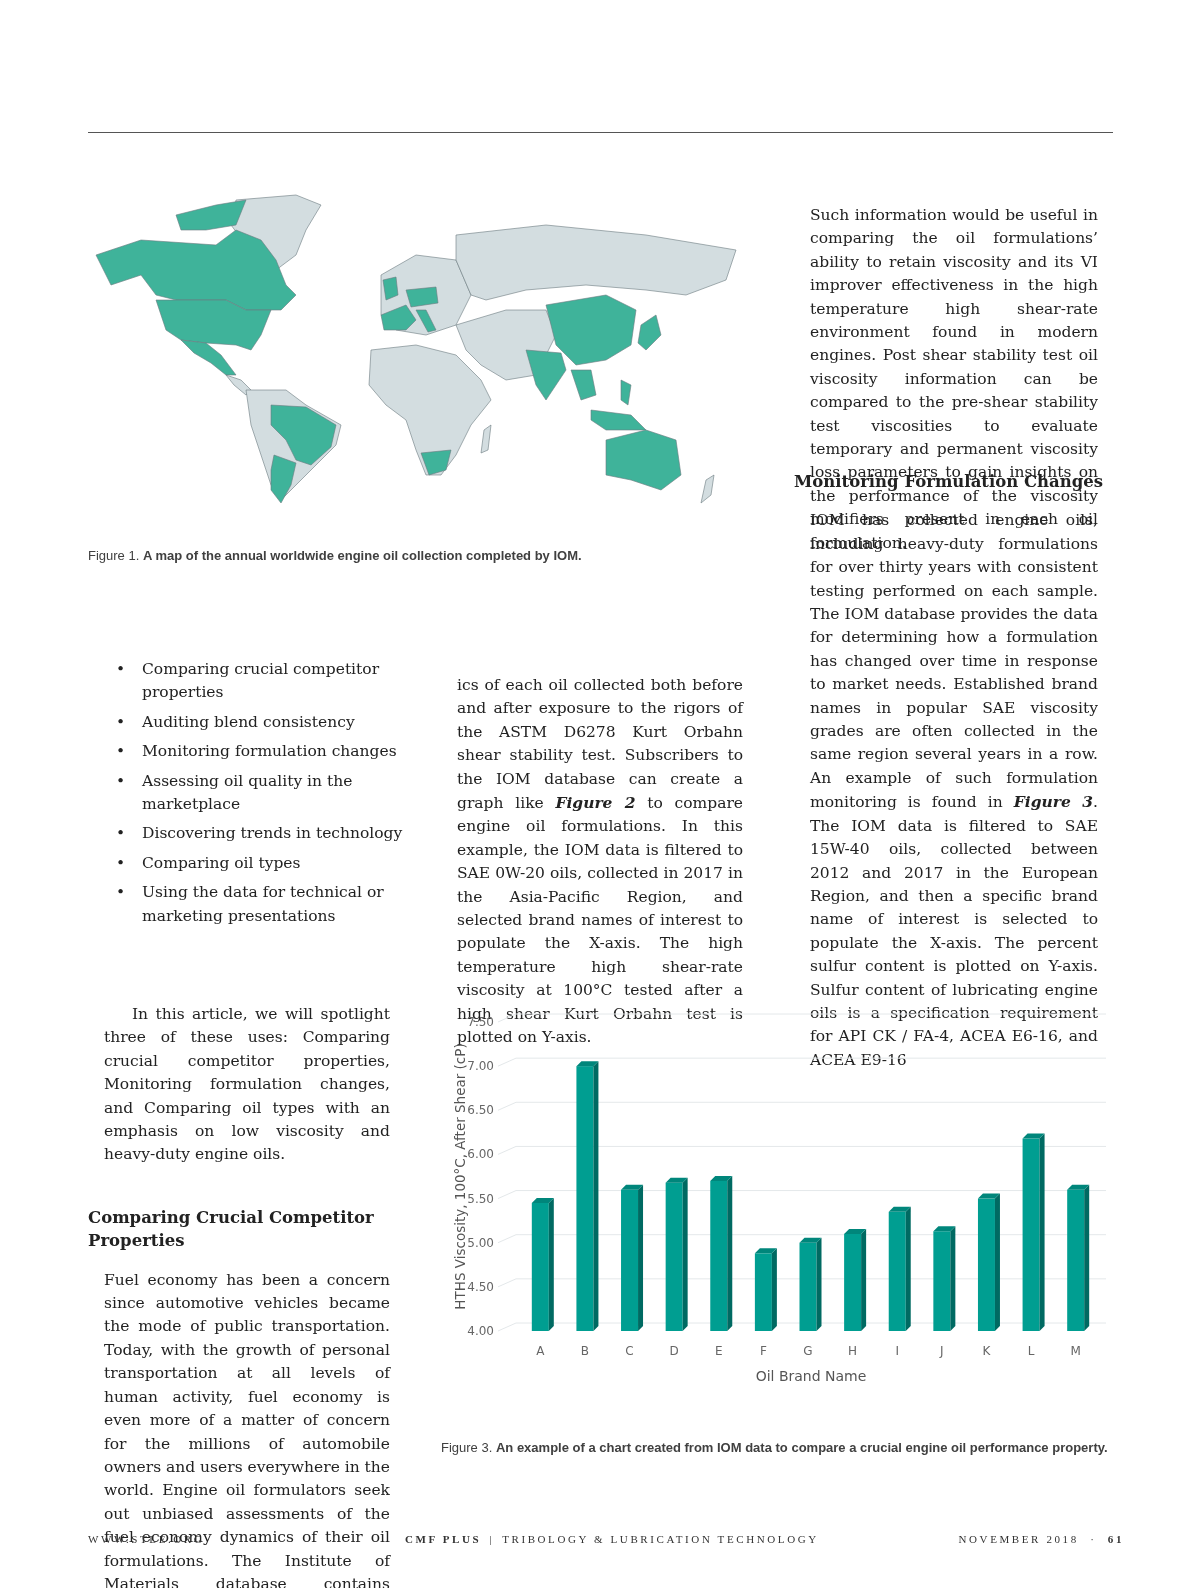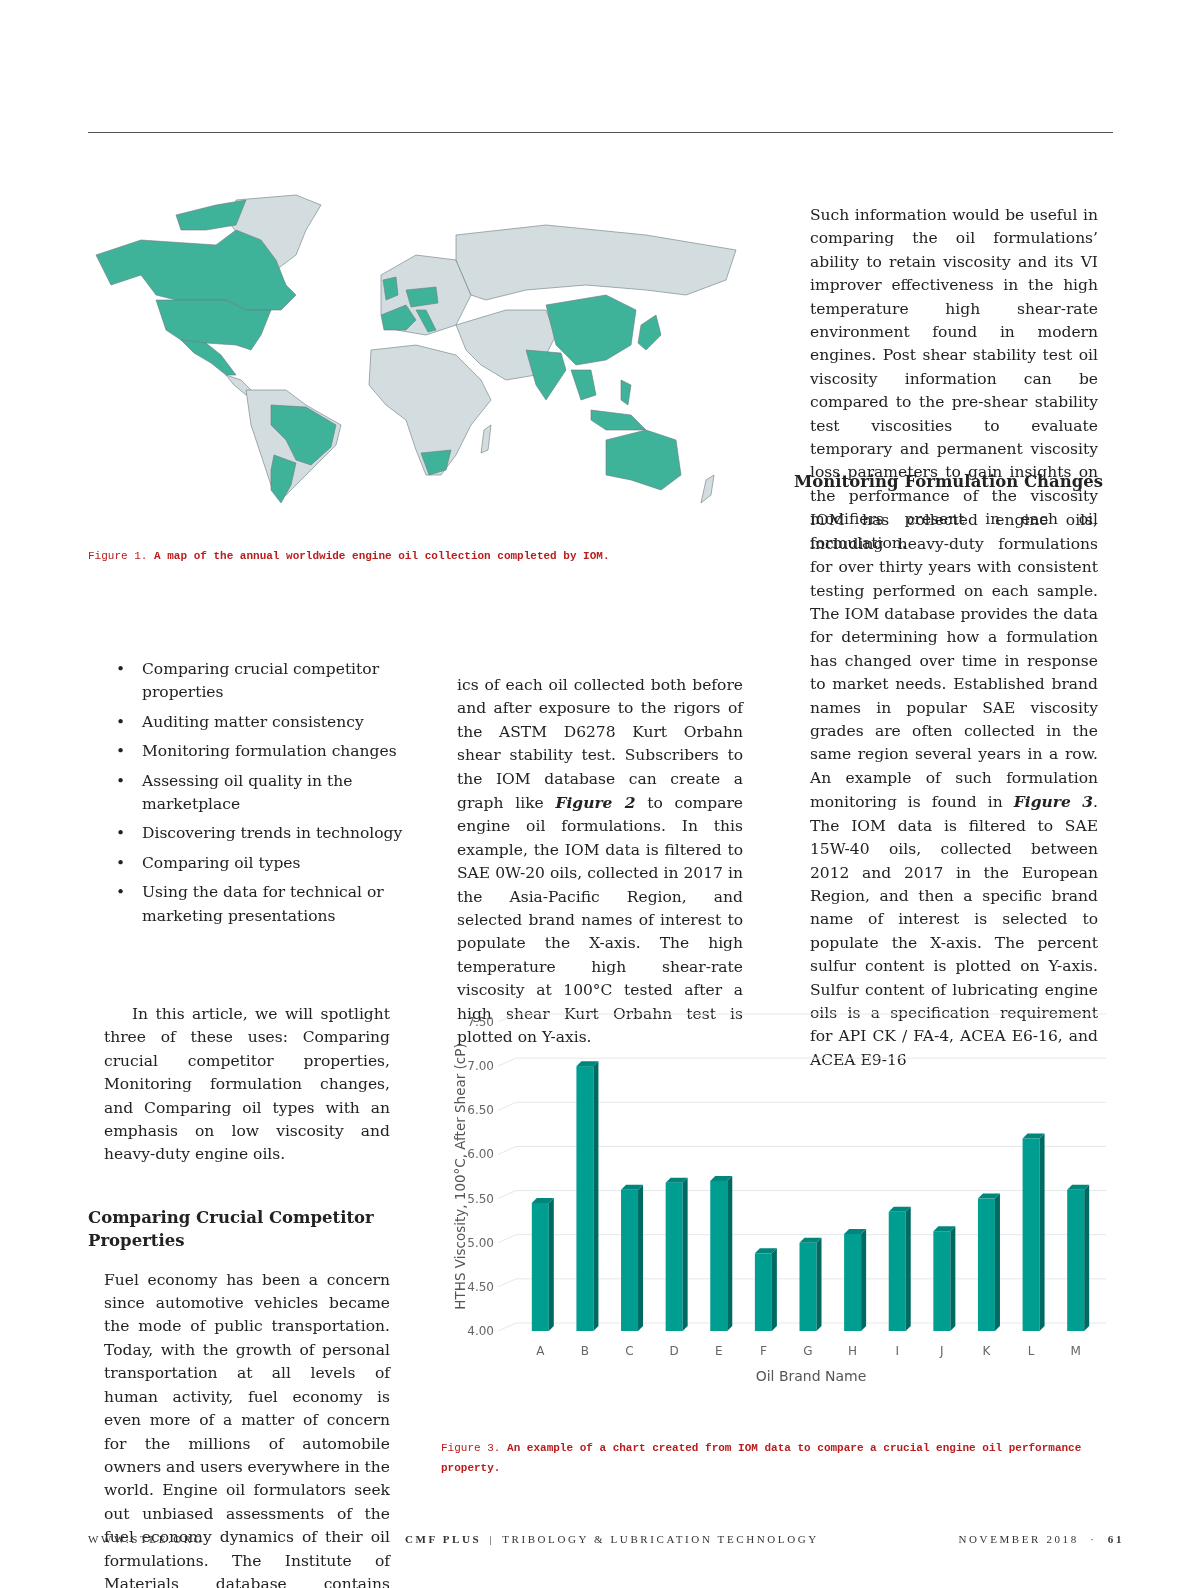--- a/index.html
+++ b/index.html
@@ -4,21 +4,21 @@
   <style>
     * { box-sizing: border-box; margin: 0; padding: 0; }
     html, body { width: 1200px; height: 1588px; background: #ffffff; }
     body { position: relative; font-family: "DejaVu Serif", serif; color: #222; overflow: hidden; }
 
     .top-rule { position: absolute; left: 88px; top: 132px; width: 1025px; height: 1px; background: #555; }
 
     .map-wrap { position: absolute; left: 85px; top: 185px; width: 662px; height: 320px; }
     .map-wrap svg { width: 100%; height: 100%; display: block; }
 
-    .fig-caption { position: absolute; font-family: Liberation Mono, monospace; font-size: 11px; color: #b91c1c; line-height: 20px; }
+    .fig-caption { position: absolute; font-family: Liberation Sans, sans-serif; font-size: 13px; color: #404040; line-height: 20px; }
     .fig-caption .lead { font-weight: normal; }
     .fig-caption .bold { font-weight: bold; }
     .cap1 { left: 88px; top: 546px; width: 640px; }
     .cap2 { left: 441px; top: 1438px; width: 672px; }
 
     .col { position: absolute; font-family: "DejaVu Serif", serif; font-size: 15.5px; line-height: 23.4px; color: #222; text-align: justify; }
     .col p { margin: 16px; }
     .col h3 { font-size: 16.5px; font-weight: bold; line-height: 23.4px; text-align: left; }
     .indent { text-indent: 28px; }
 
@@ -116,21 +116,21 @@
 </div>
 
 <div class="col c-right-mid">
   <h3>Monitoring Formulation Changes</h3>
   <p><span>IOM has collected engine oils, including heavy-duty formulations for over thirty years with consistent testing performed on each sample. The IOM database provides the data for determining how a formulation has changed over time in response to market needs. Established brand names in popular SAE viscosity grades are often collected in the same region several years in a row. An example of such formulation monitoring is found in </span><b><i>Figure 3</i></b><span>. The IOM data is filtered to SAE 15W-40 oils, collected between 2012 and 2017 in the European Region, and then a specific brand name of interest is selected to populate the X-axis. The percent sulfur content is plotted on Y-axis. Sulfur content of lubricating engine oils is a specification requirement for API CK / FA-4, ACEA E6-16, and ACEA E9-16</span></p>
 </div>
 
 <div class="col c-left">
   <ul class="uses">
     <li>Comparing crucial competitor properties</li>
-    <li>Auditing matter consistency</li>
+    <li>Auditing blend consistency</li>
     <li>Monitoring formulation changes</li>
     <li>Assessing oil quality in the marketplace</li>
     <li>Discovering trends in technology</li>
     <li>Comparing oil types</li>
     <li>Using the data for technical or marketing presentations</li>
   </ul>
 </div>
 
 <div class="col c-left2">
   <p class="indent">In this article, we will spotlight three of these uses: Comparing crucial competitor properties, Monitoring formulation changes, and Comparing oil types with an emphasis on low viscosity and heavy-duty engine oils.</p>

